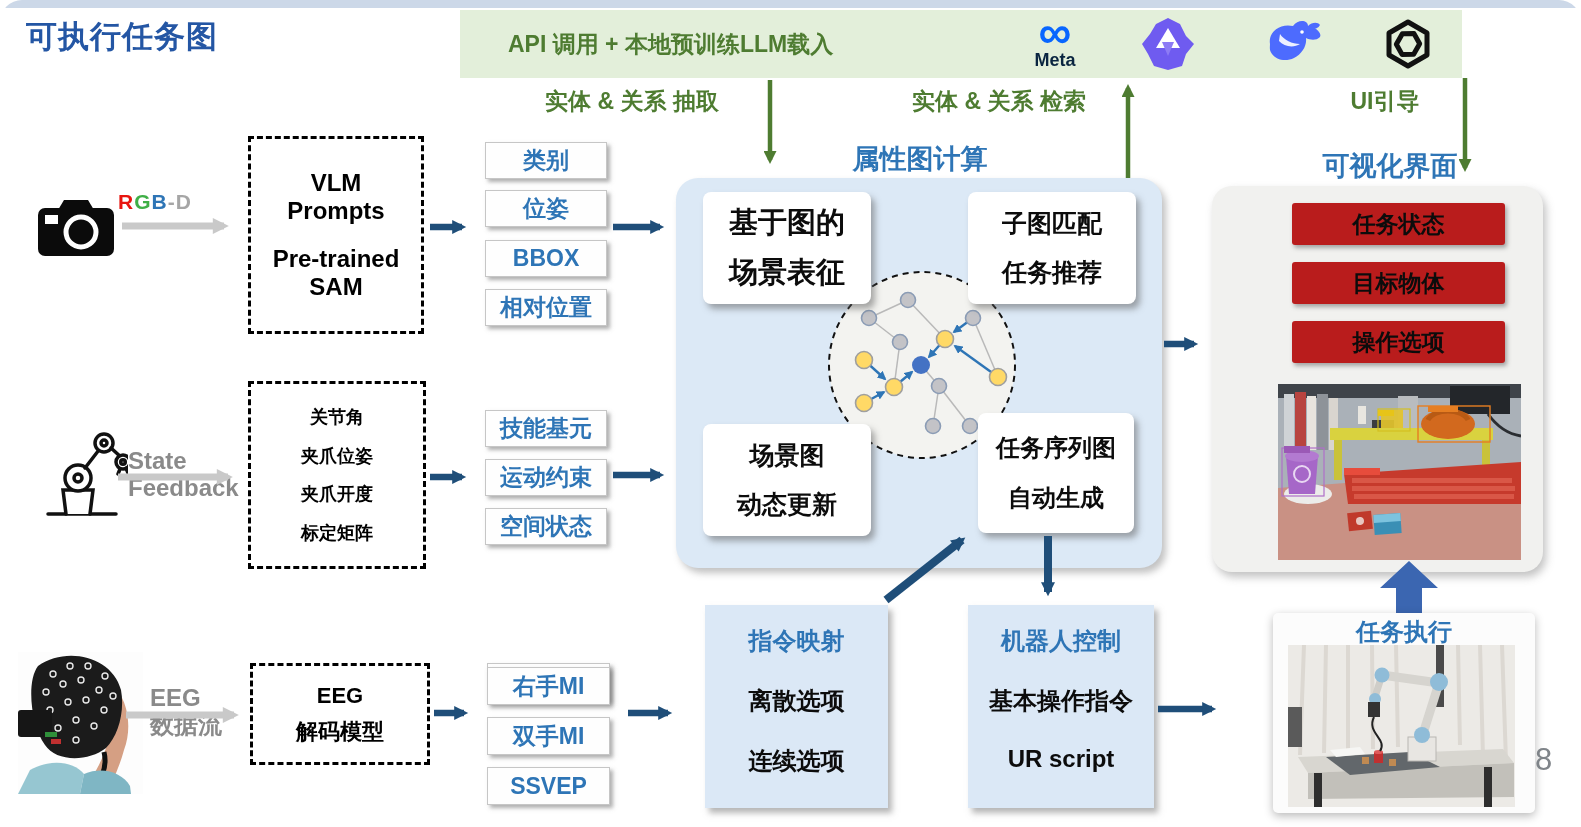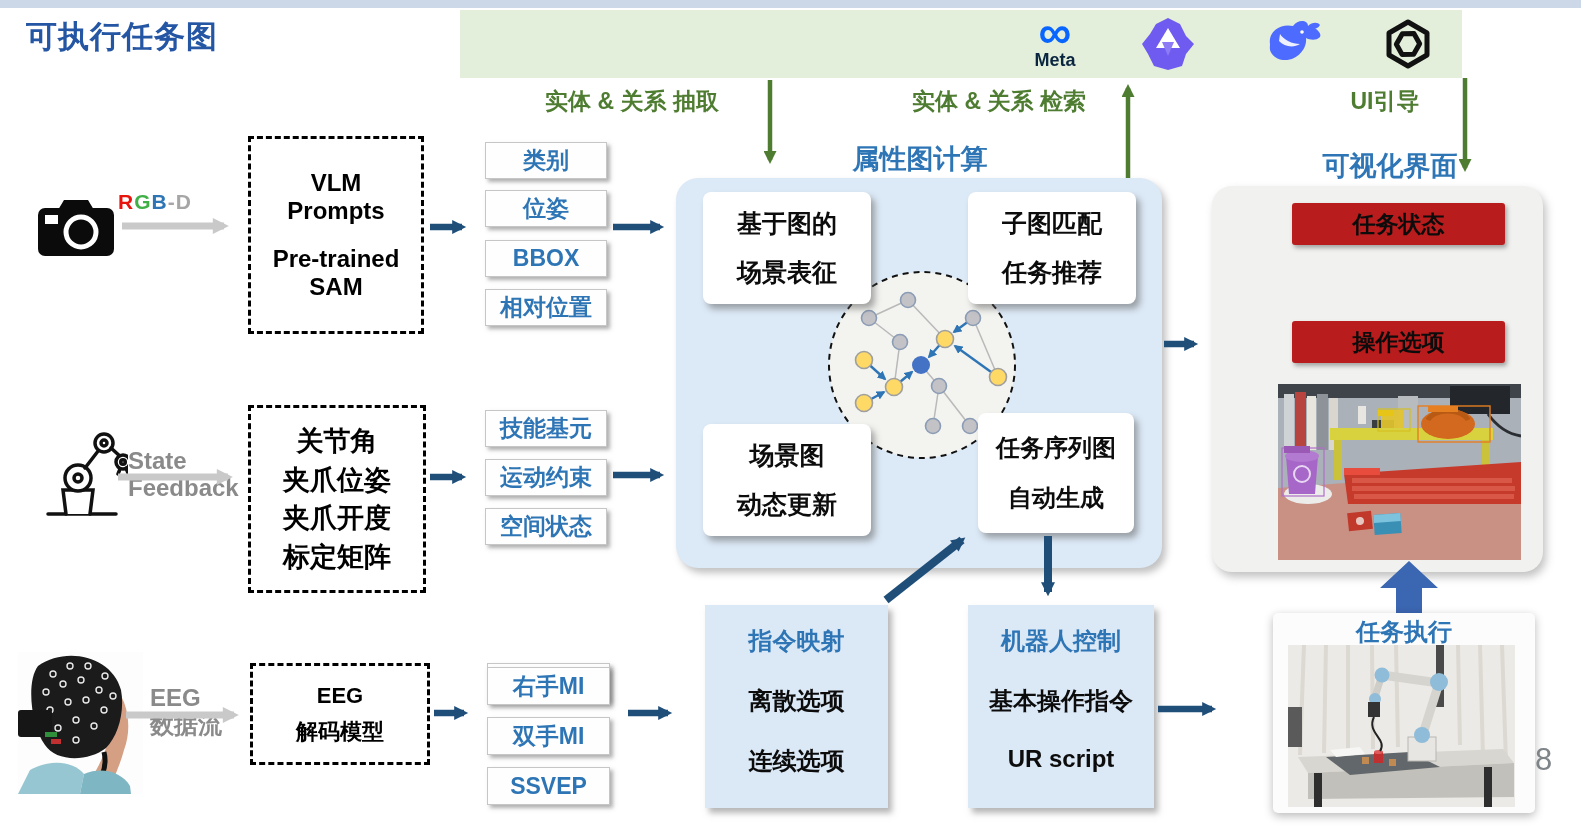--- a/index.html
+++ b/index.html
@@ -1,56 +1,56 @@
 <!DOCTYPE html>
 <html><head>
 <meta charset="utf-8">
 <style>
   * { margin:0; padding:0; box-sizing:border-box; }
   html,body { background:#ffffff; }
   body { font-family:"Liberation Sans","DejaVu Sans",sans-serif; }
-  #slide { position:relative; width:1581px; height:827px; background:#ffffff; overflow:hidden; }
+  #slide { position:relative; width:1581px; height:827px; background:#ffffff; overflow:hidden;border-radius:22px; }
   .abs { position:absolute; }
 
   #top-strip { left:0; top:0; width:1581px; height:8px; background:#ccd8e8; }
   #page-title { left:26px; top:16px; font-size:31px; font-weight:bold; color:#2456a4; letter-spacing:1px; }
   #page-num { left:1535px; top:742px; font-size:31px; color:#7f8489; }
 
   
   #llm-banner { left:460px; top:10px; width:1002px; height:68px; background:#e3efda; }
   #banner-label { position:absolute; left:48px; top:0; height:68px; line-height:68px; font-size:23px; font-weight:bold; color:#4e7c31; }
   .logo { position:absolute; top:4px; text-align:center; }
   .green-note { font-size:23px; font-weight:bold; color:#4e7c31; text-align:center; }
   #note-extract { left:527px; top:86px; width:210px; }
   #note-retrieve { left:893px; top:86px; width:212px; }
   #note-ui { left:1340px; top:86px; width:90px; }
 
   
   .dashed-box { border:3px dashed #000; background:#fff; display:flex; flex-direction:column; align-items:center; justify-content:space-evenly; text-align:center; color:#000; font-weight:bold; }
   #vlm-box { left:248px; top:136px; width:176px; height:198px; font-size:24px; padding:10px 0; }
-  #robot-box { left:248px; top:405px; width:178px; height:188px; font-size:27px; padding:8px 0; }
+  #robot-box { left:248px; top:381px; width:178px; height:188px; font-size:18px; padding:8px 0; }
   #eeg-box { left:250px; top:663px; width:180px; height:102px; font-size:22px; padding:8px 0; }
   .dline { line-height:28px; }
 
   
   .chip { background:#fefefe; border:1.5px solid #c6c6c6; box-shadow:3px 3px 4px rgba(110,110,110,.55); color:#2e75b6; font-weight:bold; font-size:23px; text-align:center; display:flex; align-items:center; justify-content:center; }
   .colA { left:485px; width:122px; height:37px; }
   .colB { left:485px; width:122px; height:37px; }
   .colC { left:487px; width:123px; height:38px; }
 
   
   .stream-label { color:#8a8a8a; font-weight:bold; font-size:24px; line-height:27px; }
 
   #rgbd-label { left:118px; top:190px; font-size:21px; font-weight:bold; letter-spacing:1px; }
 
   
   #pg-title { left:820px; top:141px; width:200px; text-align:center; font-size:27px; font-weight:bold; color:#2e75b6; }
   #pg-panel { left:676px; top:178px; width:486px; height:390px; background:#dce9f6; border-radius:22px; box-shadow:4px 5px 7px rgba(120,120,120,.45); }
   .card { background:#ffffff; border-radius:8px; box-shadow:4px 5px 6px rgba(90,90,90,.5); color:#0c0c0c; font-weight:bold; display:flex; flex-direction:column; align-items:center; justify-content:space-evenly; text-align:center; z-index:3; }
-  #card-repr   { left:703px; top:192px; width:168px; height:112px; font-size:25px; }
+  #card-repr   { left:703px; top:192px; width:168px; height:112px; font-size:29px; }
   #card-match  { left:968px; top:192px; width:168px; height:112px; font-size:25px; }
   #card-update { left:703px; top:424px; width:168px; height:112px; font-size:25px; }
   #card-seq    { left:978px; top:413px; width:156px; height:120px; font-size:24px; }
   #graph-svg { left:822px; top:265px; z-index:2; }
 
   
   .blue-box { background:#dbe8f6; box-shadow:4px 5px 6px rgba(110,110,110,.5); }
   .blue-box .bb-title { position:absolute; left:0; top:20px; width:100%; text-align:center; font-size:24px; font-weight:bold; color:#2e75b6; }
   .blue-box .bb-item1 { position:absolute; left:0; top:80px; width:100%; text-align:center; font-size:24px; font-weight:bold; color:#0c0c0c; }
   .blue-box .bb-item2 { position:absolute; left:0; top:140px; width:100%; text-align:center; font-size:24px; font-weight:bold; color:#0c0c0c; }
@@ -71,20 +71,21 @@
 </style>
 </head>
 <body>
 
 <div id="slide">
 
   <div class="abs" id="top-strip"></div>
   <div class="abs" id="page-title">可执行任务图</div>
 
   <div class="abs" id="llm-banner">
+    <div id="banner-label">API 调用 + 本地预训练LLM载入</div>
     <div class="logo" style="left:562px;width:66px;">
       <div style="font-size:46px;line-height:36px;font-weight:bold;color:#0866ff;">∞</div>
       <div style="font-size:18px;font-weight:bold;color:#0a2540;line-height:20px;">Meta</div>
     </div>
     <div class="logo" style="left:680px;top:6px;">
       <svg width="56" height="56" viewBox="0 0 56 56">
         <polygon points="28,2 40,8 46,20 54,28 46,38 42,50 28,54 14,50 8,38 2,28 10,18 16,8" fill="#6f5bf0"></polygon>
         <polygon points="28,12 40,32 16,32" fill="#ffffff"></polygon>
         <polygon points="22,26 34,26 28,40" fill="#8d7bf5"></polygon>
       </svg>
@@ -290,20 +291,21 @@
   </div>
   <div class="abs blue-box" id="ctrl-box">
     <div class="bb-title">机器人控制</div>
     <div class="bb-item1">基本操作指令</div>
     <div class="bb-item2">UR script</div>
   </div>
 
   <div class="abs" id="viz-title">可视化界面</div>
   <div class="abs" id="viz-panel"></div>
   <div class="abs viz-btn" style="top:203px;">任务状态</div>
+  <div class="abs viz-btn" style="top:262px;">目标物体</div>
   <div class="abs viz-btn" style="top:321px;">操作选项</div>
 
   <div class="abs" style="left:1278px;top:384px;">
     <svg width="243" height="176" viewBox="0 0 243 176">
       <rect width="243" height="176" fill="#aab1b8"></rect>
       <rect width="243" height="14" fill="#3f444a"></rect>
       <rect x="172" y="2" width="60" height="28" fill="#23262a"></rect>
       <path d="M210,30 C220,44 230,50 243,52" stroke="#2a2d31" stroke-width="3" fill="none"></path>
       <polygon points="0,176 0,104 243,86 243,176" fill="#c99184"></polygon>
       <g>

